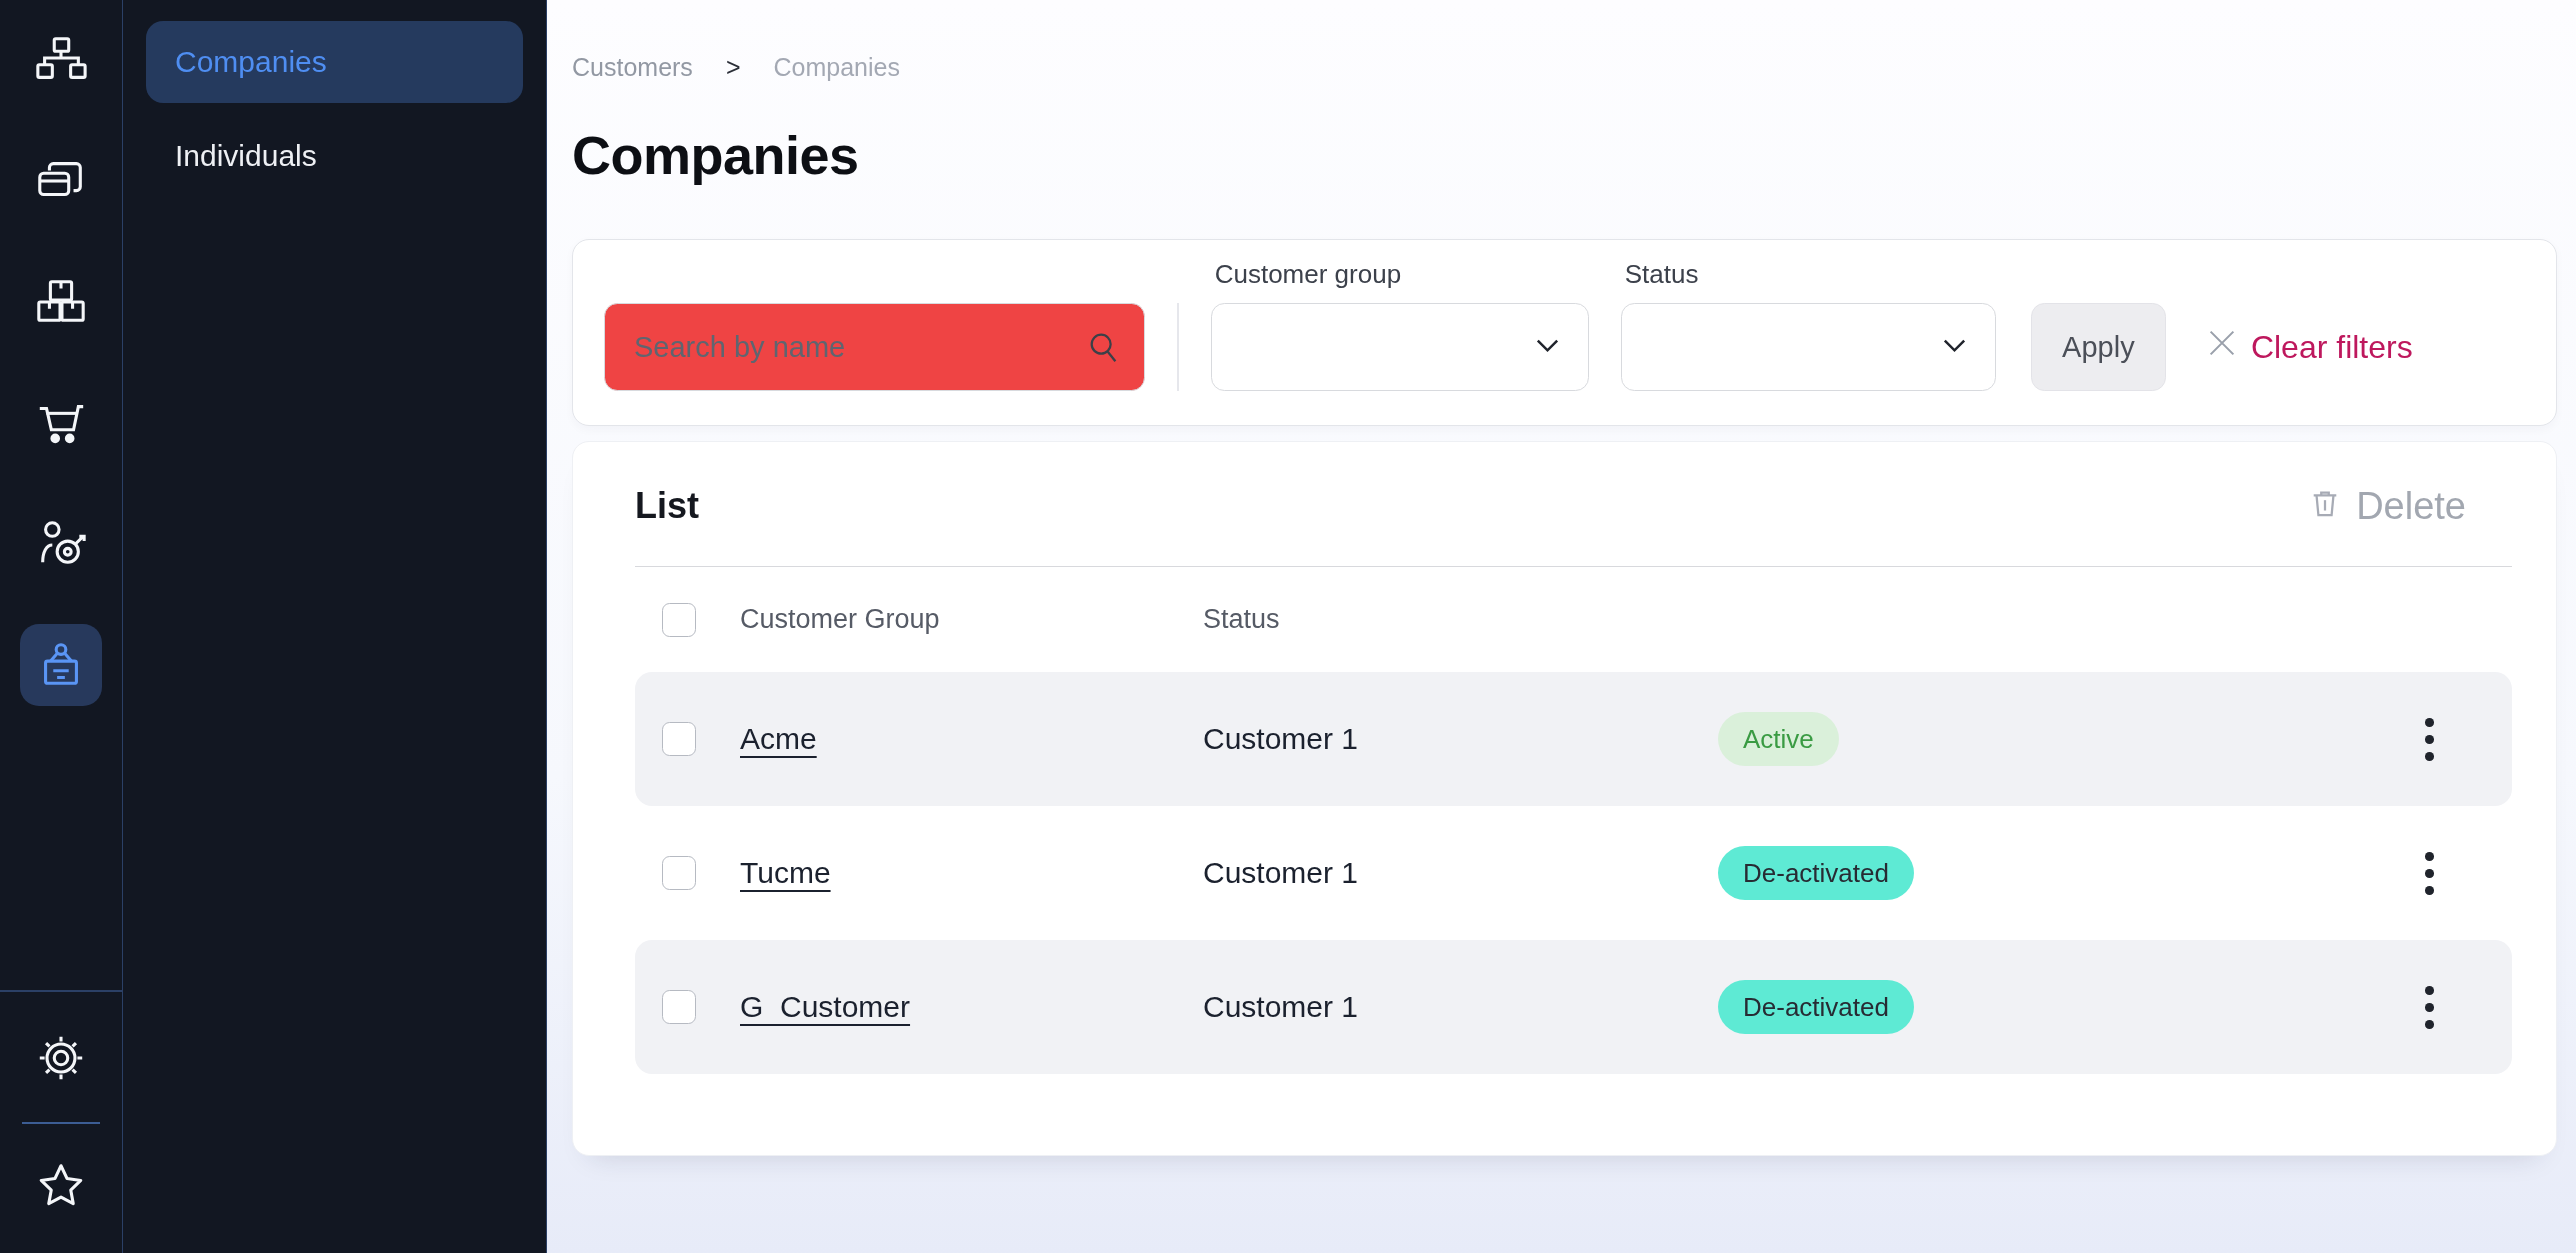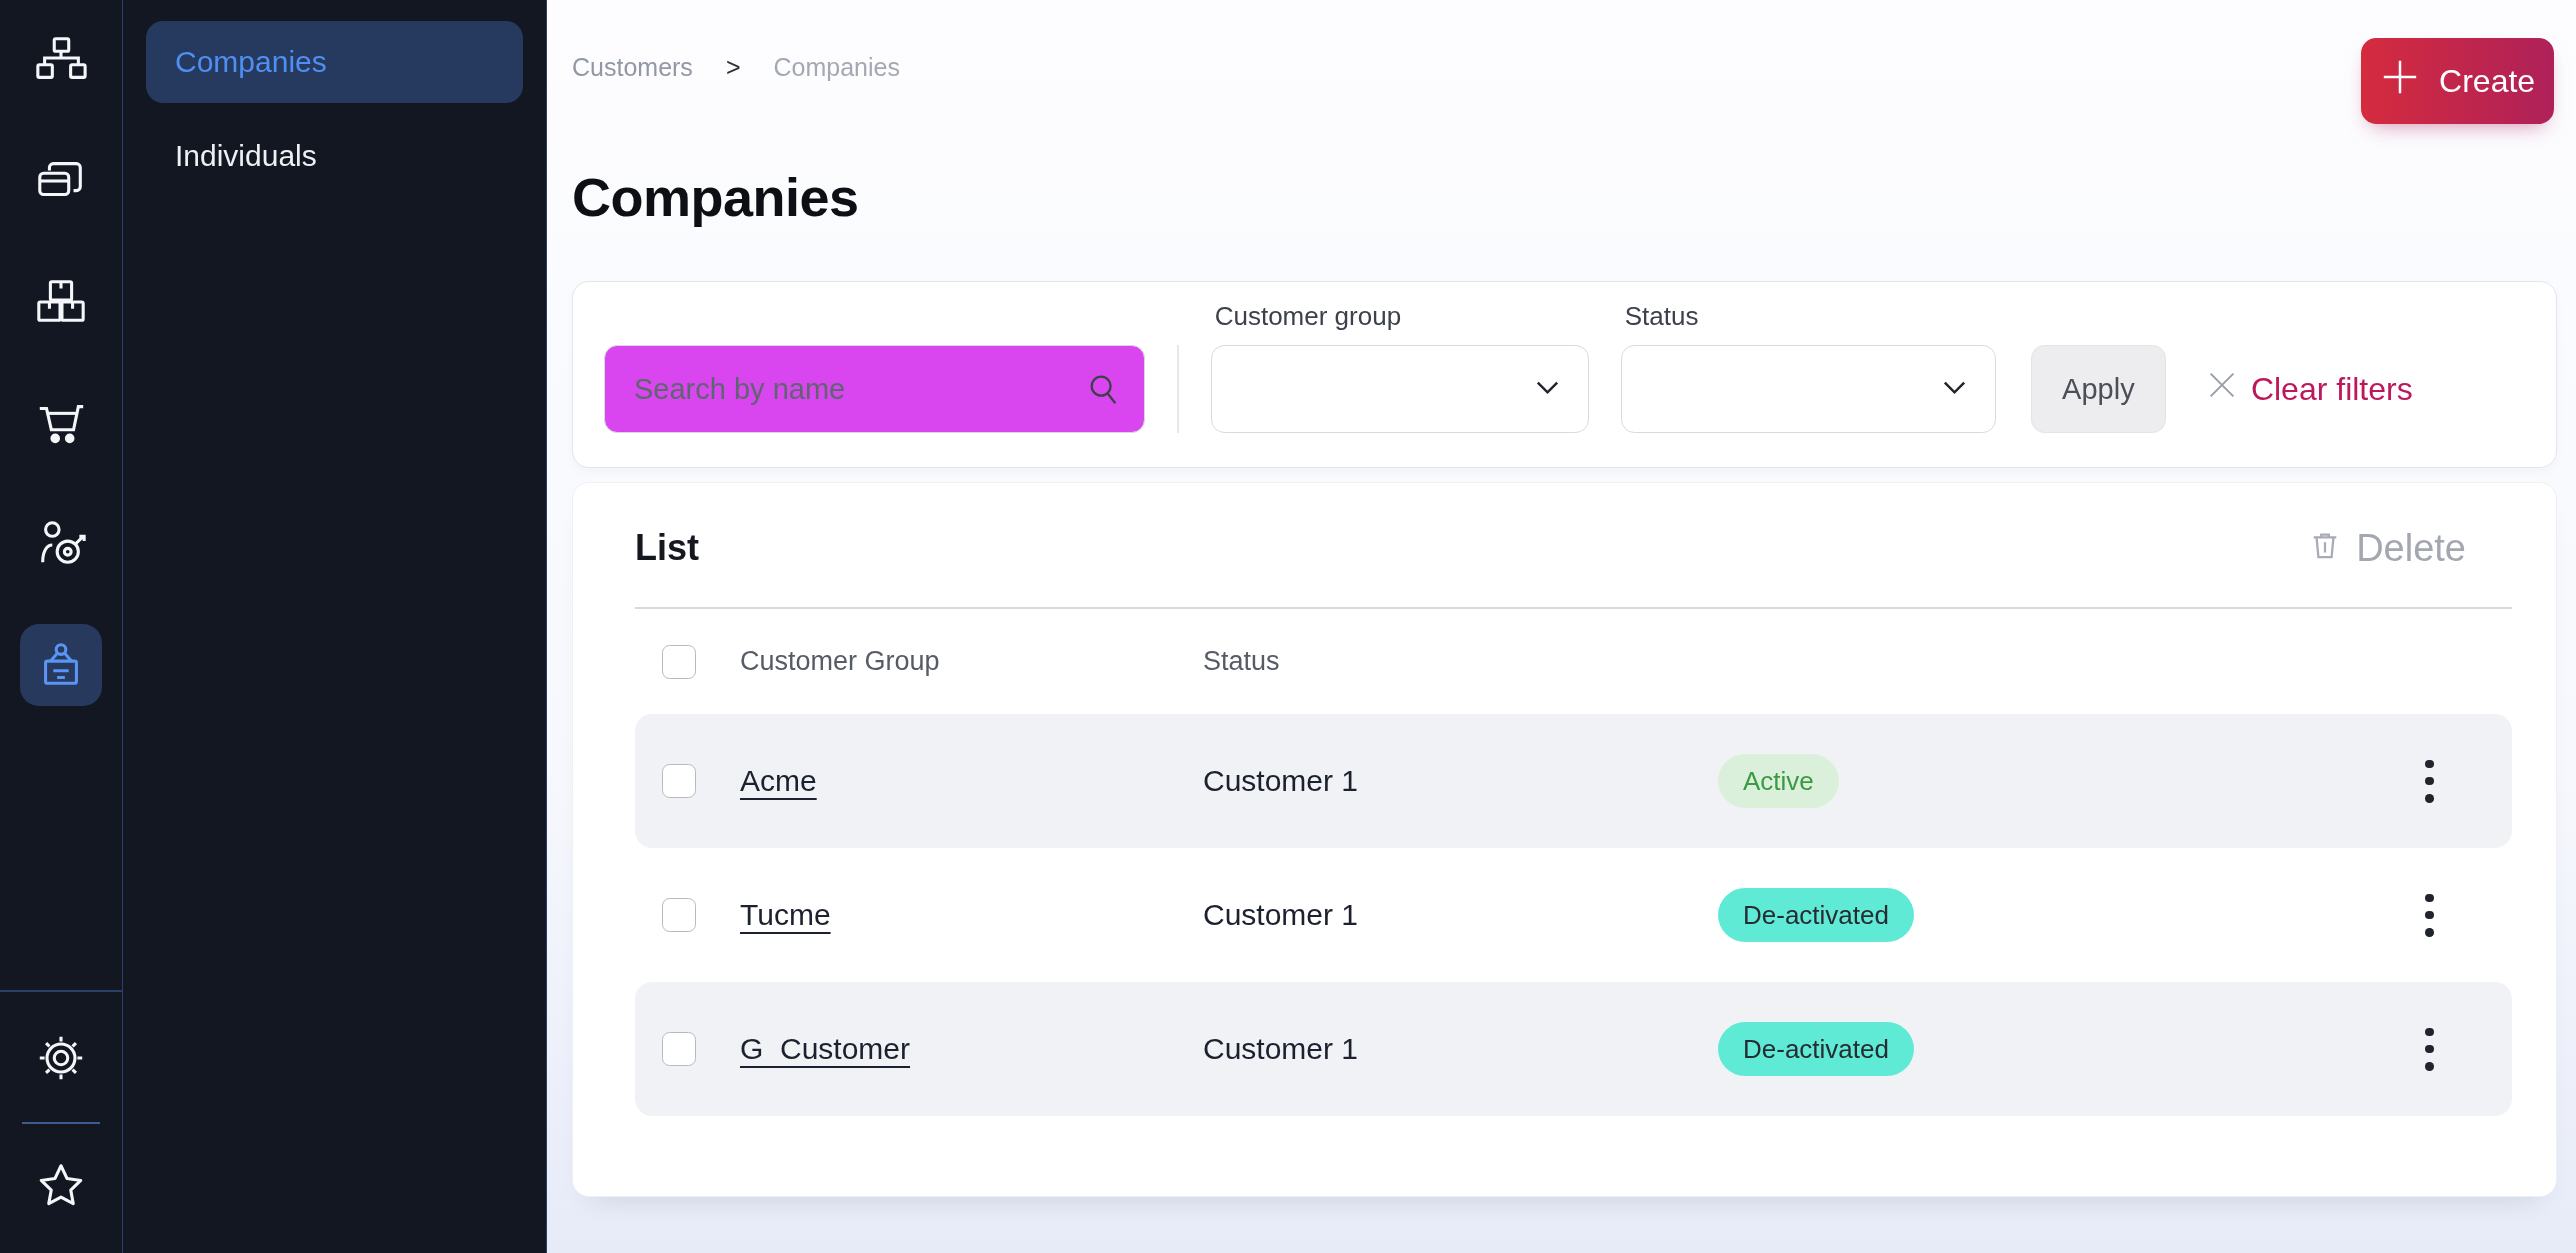--- a/index.html
+++ b/index.html
@@ -75,21 +75,21 @@
     background:#fff; border:1.9px solid #e3e5ea; border-radius:17px;
     box-shadow:0 3.8px 9.6px rgba(25,35,65,.03);
     display:flex; align-items:flex-end;
     padding:0 38px 34px 31px;
   }
   .search-wrap { position:relative; width:541px; height:88px; }
   .search-wrap input {
     width:100%; height:100%;
     border:1.9px solid #d8dade; border-radius:13.4px;
     font-size:29px; font-family:inherit; color:#2a2e36;
-    padding:0 76px 0 29px; outline:none; background:#d946ef;
+    padding:0 76px 0 29px; outline:none; background:#ef4444;
   }
   .search-wrap input::placeholder { color:#5f6570; opacity:1; }
   .search-wrap svg { position:absolute; right:23px; top:27px; width:36px; height:36px; }
 
   .vdivider { width:1.9px; height:88px; background:#e6e7ec; margin:0 32px; }
 
   .field-group { display:flex; flex-direction:column; }
   .field-label { font-size:26px; color:#3c414b; margin-bottom:13.4px; padding-left:3.8px; }
   .select-box {
     height:88px; background:#fff;
@@ -264,28 +264,20 @@
 </nav>
 
 <main class="main">
 
   <div class="topbar">
     <div class="breadcrumb">
       <span class="crumb">Customers</span>
       <span class="sep">&gt;</span>
       <span class="crumb current">Companies</span>
     </div>
-    <button class="create-btn">
-      <span>
-        <svg viewBox="0 0 42 42" fill="none" stroke="#fff" stroke-width="2.6">
-          <path d="M21 4v34 M4 21h34"></path>
-        </svg>
-      </span>
-      <span>Create</span>
-    </button>
   </div>
 
   <h1 class="page-title">Companies</h1>
 
   <section class="filter-card">
     <div class="search-wrap">
       <input type="text" placeholder="Search by name" style="">
       <span>
         <svg viewBox="0 0 38 38" fill="none" stroke="#3c4048" stroke-width="2.4">
           <circle cx="16" cy="15" r="10"></circle>

